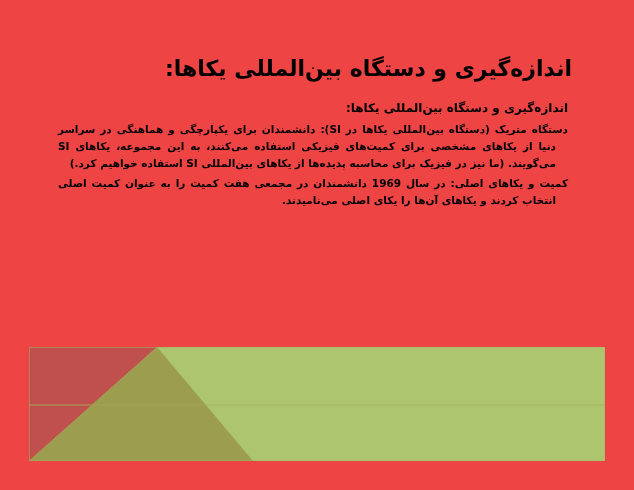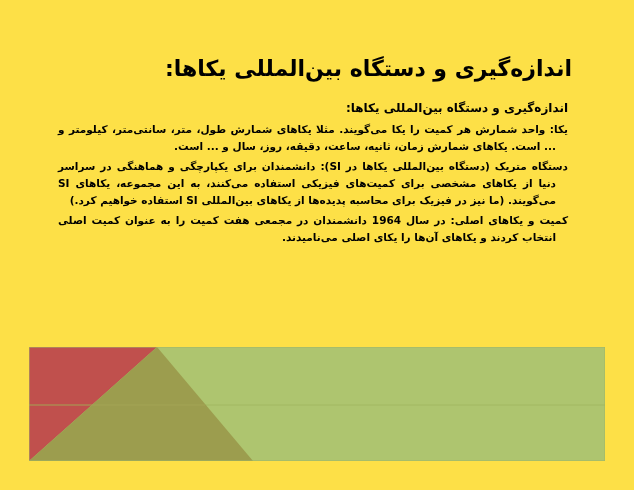--- a/index.html
+++ b/index.html
@@ -1,38 +1,37 @@
 <!DOCTYPE html>
 <html><head>
 <meta charset="utf-8">
 <style>
   html, body { margin:0; padding:0; }
   body { width:634px; height:490px; background:#ffffff; position:relative; overflow:hidden;
          font-family:"DejaVu Sans", sans-serif; color:#000; }
-  .slide { position:absolute; left:0; top:0; width:634px; height:490px; background:#fde047; }
+  .slide { position:absolute; left:0; top:0; width:634px; height:490px; background:#ef4444; }
   .title { position:absolute; right:62px; top:54px; width:500px; direction:rtl; text-align:right;
            font-size:22px; font-weight:bold; line-height:30px; letter-spacing:-0.3px; }
   .content { position:absolute; right:66px; top:100px; width:510px; direction:rtl; text-align:justify;
              font-size:10.5px; font-weight:bold; line-height:17px; }
   .subhead { font-size:12px; margin-bottom:4px; }
   .para { margin:0 0 3px 0; padding-right:12px; text-indent:-12px; }
   .deco { position:absolute; left:29px; top:347px; width:576px; height:114px; background:#aec56f; }
   .deco svg { position:absolute; left:0; top:0; }
 </style>
 </head>
 <body>
 
 <div class="slide">
   <div class="title">اندازه‌گیری و دستگاه بین‌المللی یکاها:</div>
 
   <div class="content">
     <div class="subhead">اندازه‌گیری و دستگاه بین‌المللی یکاها:</div>
-    <p class="para">یکا: واحد شمارش هر کمیت را یکا می‌گویند. مثلا یکاهای شمارش طول، متر، سانتی‌متر، کیلومتر و ... است. یکاهای شمارش زمان، ثانیه، ساعت، دقیقه، روز، سال و ... است.</p>
     <p class="para">دستگاه متریک (دستگاه بین‌المللی یکاها در SI): دانشمندان برای یکپارچگی و هماهنگی در سراسر دنیا از یکاهای مشخصی برای کمیت‌های فیزیکی استفاده می‌کنند، به این مجموعه، یکاهای SI می‌گویند. (ما نیز در فیزیک برای محاسبه پدیده‌ها از یکاهای بین‌المللی SI استفاده خواهیم کرد.)</p>
-    <p class="para">کمیت و یکاهای اصلی: در سال 1964 دانشمندان در مجمعی هفت کمیت را به عنوان کمیت اصلی انتخاب کردند و یکاهای آن‌ها را یکای اصلی می‌نامیدند.</p>
+    <p class="para">کمیت و یکاهای اصلی: در سال 1969 دانشمندان در مجمعی هفت کمیت را به عنوان کمیت اصلی انتخاب کردند و یکاهای آن‌ها را یکای اصلی می‌نامیدند.</p>
   </div>
 
   <div class="deco">
     <svg width="576" height="114" viewBox="0 0 576 114">
       <rect x="0" y="0" width="576" height="114" fill="#aec56f"></rect>
       <line x1="0" y1="58" x2="576" y2="58" stroke="#a2b862" stroke-width="1"></line>
       <polygon points="0,0 128,0 0,114" fill="#c0504d"></polygon>
       <polygon points="128,0 224,114 0,114" fill="#9c9d4e"></polygon>
       <line x1="0" y1="58" x2="176" y2="58" stroke="#a3a455" stroke-width="1"></line>
       <rect x="0" y="0" width="576" height="114" fill="none" stroke="#9fb566" stroke-width="1"></rect>

